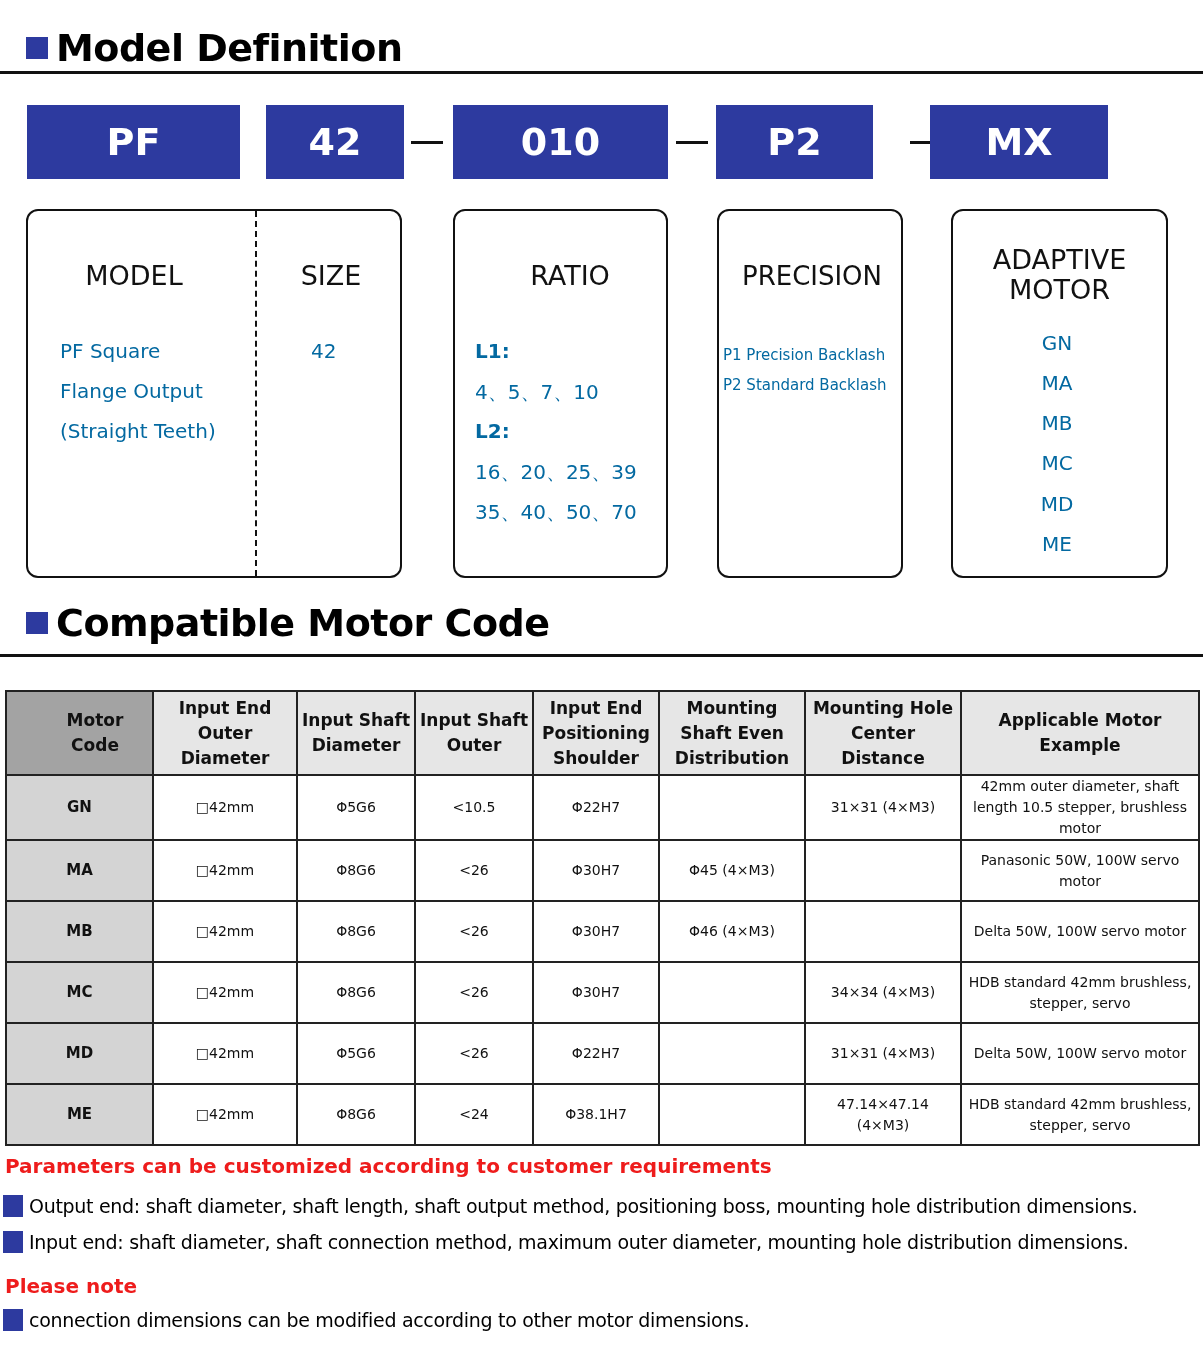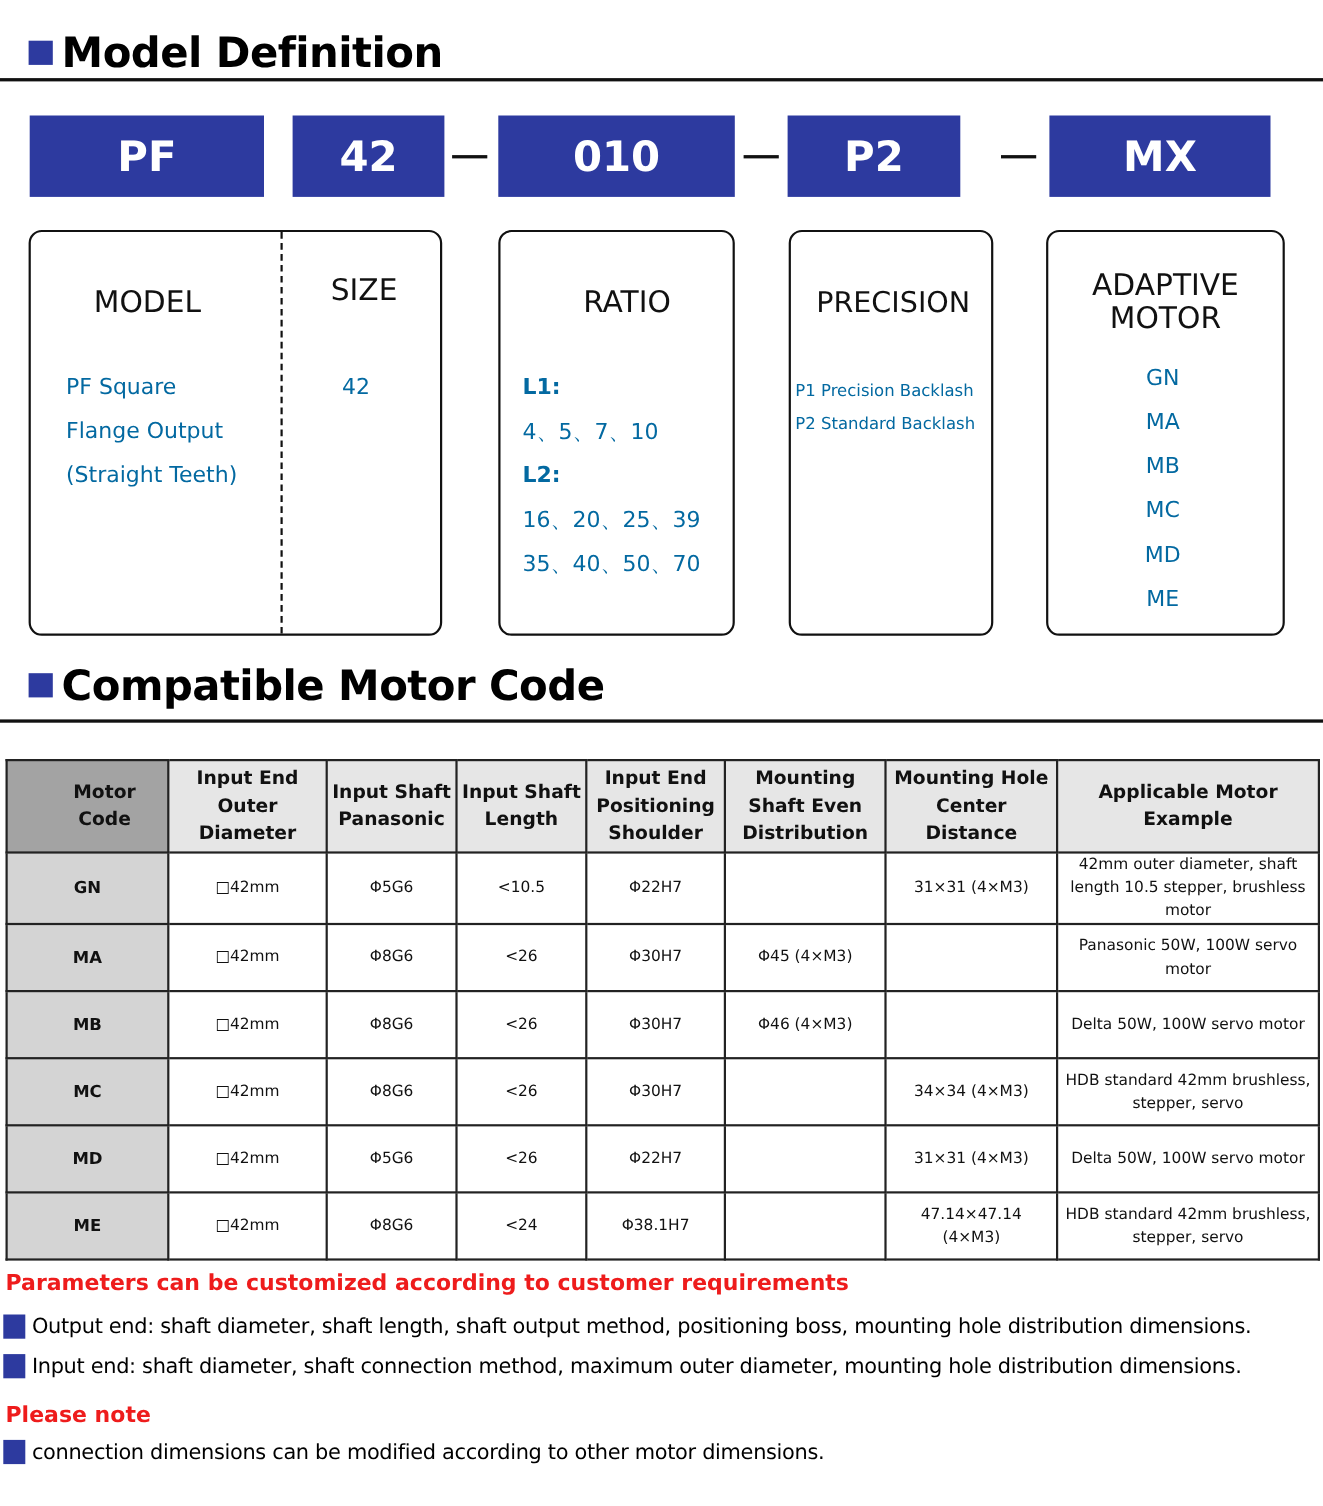--- a/index.html
+++ b/index.html
@@ -44,29 +44,29 @@
 </div>
 <div class="rule" style="top:71px;"></div>
 
 <div class="code-box" style="left:27px; width:213px;">PF</div>
 <div class="code-box" style="left:266px; width:138px;">42</div>
 <div class="dash" style="left:411px;"></div>
 <div class="code-box" style="left:453px; width:215px;">010</div>
 <div class="dash" style="left:676px;"></div>
 <div class="code-box" style="left:716px; width:157px;">P2</div>
 <div class="dash" style="left:910px;"></div>
-<div class="code-box" style="left:954px; width:201px;">MX</div>
+<div class="code-box" style="left:930px; width:178px;">MX</div>
 
 <div class="card" style="left:26px; width:376px;">
   <div class="vdash"></div>
   <div class="card-head" style="left:0; width:212px; top:50px;">MODEL</div>
   <div class="card-line" style="left:32px; top:128px;">PF Square</div>
   <div class="card-line" style="left:32px; top:168px;">Flange Output</div>
   <div class="card-line" style="left:32px; top:208px;">(Straight Teeth)</div>
-  <div class="card-head" style="left:240px; width:126px; top:39px;text-align:center;">SIZE</div>
+  <div class="card-head" style="left:240px; width:126px; top:50px;text-align:center;">SIZE</div>
   <div class="card-line" style="left:283px; top:128px;">42</div>
 </div>
 
 <div class="card" style="left:453px; width:215px;">
   <div class="card-head" style="left:0; width:230px; top:50px;">RATIO</div>
   <div class="card-line bold" style="left:20px; top:128px;">L1:</div>
   <div class="card-line" style="left:20px; top:168px;">4、5、7、10</div>
   <div class="card-line bold" style="left:20px; top:208px;">L2:</div>
   <div class="card-line" style="left:20px; top:248px;">16、20、25、39</div>
   <div class="card-line" style="left:20px; top:288px;">35、40、50、70</div>
@@ -103,22 +103,22 @@
       <col style="width:118px">
     <col style="width:126px">
       <col style="width:146px">
       <col style="width:156px">
       <col style="width:238px">
   </colgroup>
   <thead>
     <tr>
       <th class="first">Motor Code</th>
       <th>Input End Outer Diameter</th>
-      <th>Input Shaft Panasonic</th>
-      <th>Input Shaft Length</th>
+      <th>Input Shaft Diameter</th>
+      <th>Input Shaft Outer</th>
       <th>Input End Positioning Shoulder</th>
       <th>Mounting Shaft Even Distribution</th>
       <th>Mounting Hole Center Distance</th>
       <th>Applicable Motor Example</th>
     </tr>
   </thead>
   <tbody>
     <tr>
       <td class="code">GN</td>
       <td>□42mm</td>

